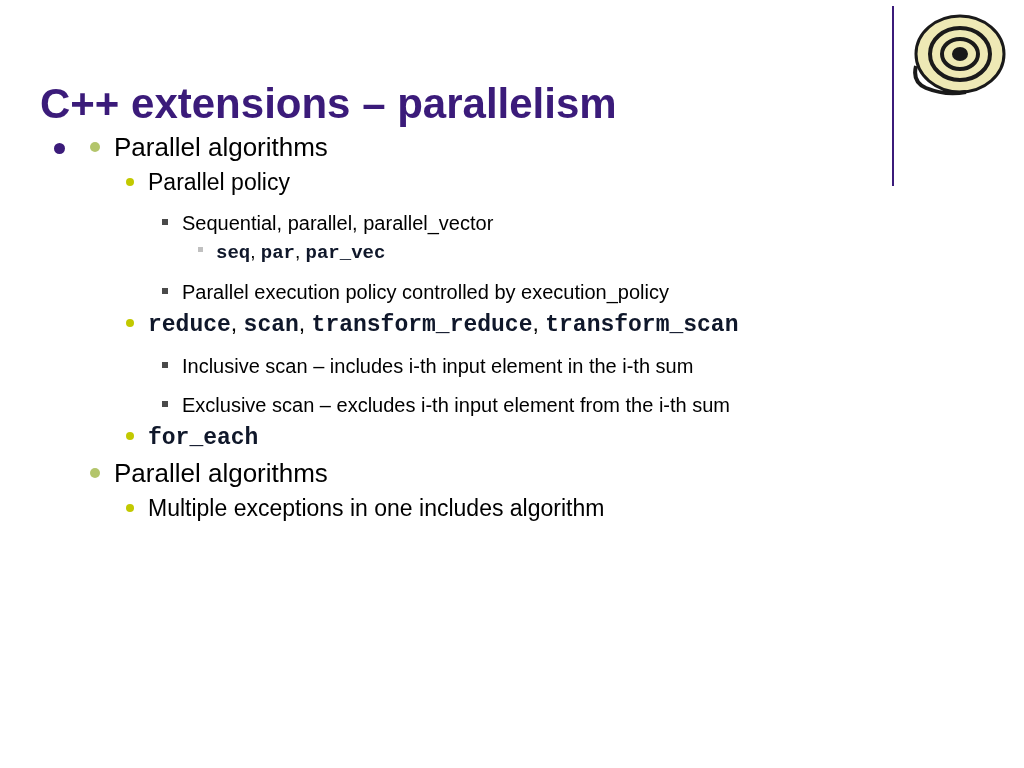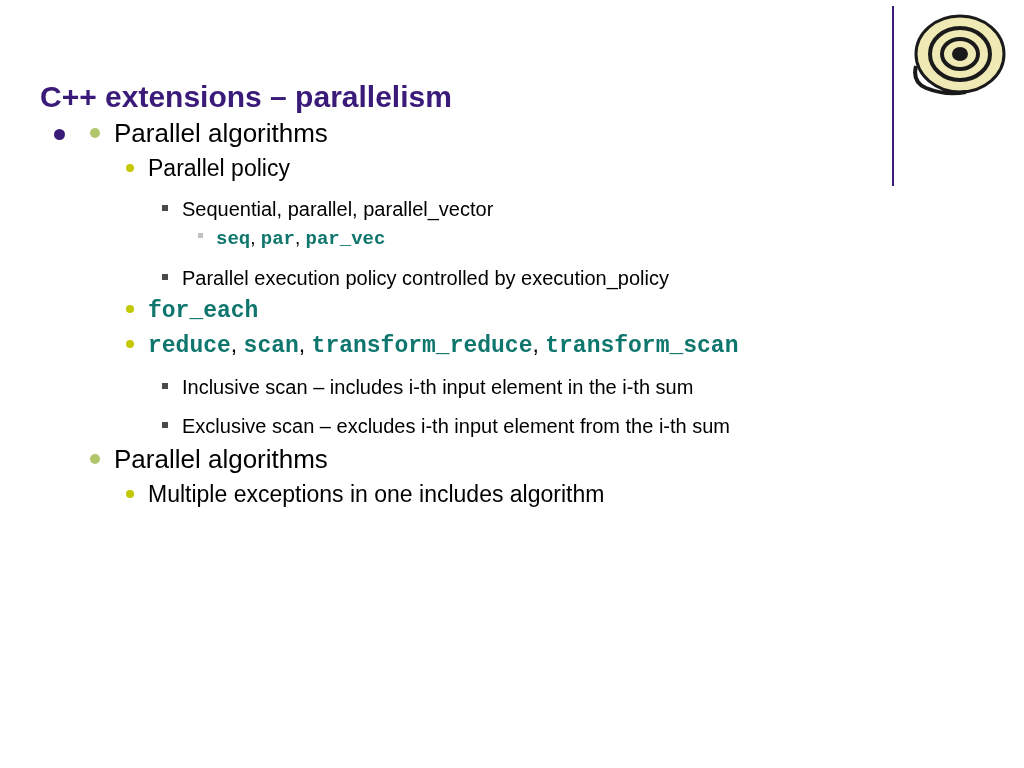--- a/index.html
+++ b/index.html
@@ -10,21 +10,21 @@
     font-family: Arial, Helvetica, sans-serif;
     position: relative;
     overflow: hidden;
   }
   .slide {
     padding: 80px 40px 40px 40px;
     position: relative;
   }
   .title {
     color: #3b1b7a;
-    font-size: 30px;
+    font-size: 42px;
     font-weight: bold;
   }
   .content { padding-left: 10px; }
   ul { list-style: none; }
   li { line-height: 1.35; }
 
   
   .l1 > li {
     font-size: 30px;
     color: #000;
@@ -94,21 +94,21 @@
   }
   .l5 > li::before {
     content: "";
     position: absolute;
     left: 16px; top: 8px;
     width: 5px; height: 5px;
     background: #c0c0c0;
   }
   .code {
     font-family: "Courier New", monospace;
-    color: #0f766e;
+    color: #0f172a;
     font-weight: bold;
   }
 
   .divider {
     position: absolute;
     top: 6px;
     right: 130px;
     width: 2px;
     height: 180px;
     background: #3b1b7a;
@@ -151,28 +151,28 @@
                     <span>Sequential, parallel, parallel_vector</span>
                     <ul class="l5">
                       <li>
                         <span class="code">seq</span><span>, </span><span class="code">par</span><span>, </span><span class="code">par_vec</span>
                       </li>
                     </ul>
                   </li>
                   <li><span>Parallel execution policy controlled by execution_policy</span></li>
                 </ul>
               </li>
-              <li><span class="code">for_each</span></li>
               <li>
                 <span class="code">reduce</span><span>, </span><span class="code">scan</span><span>, </span><span class="code">transform_reduce</span><span>, </span><span class="code">transform_scan</span>
                 <ul class="l4">
                   <li><span>Inclusive scan – includes i-th input element in the i-th sum</span></li>
                   <li><span>Exclusive scan – excludes i-th input element from the i-th sum</span></li>
                 </ul>
               </li>
+              <li><span class="code">for_each</span></li>
             </ul>
           </li>
           <li>
             <span>Parallel algorithms</span>
             <ul class="l3">
               <li><span>Multiple exceptions in one includes algorithm</span></li>
             </ul>
           </li>
         </ul>
       </li>

